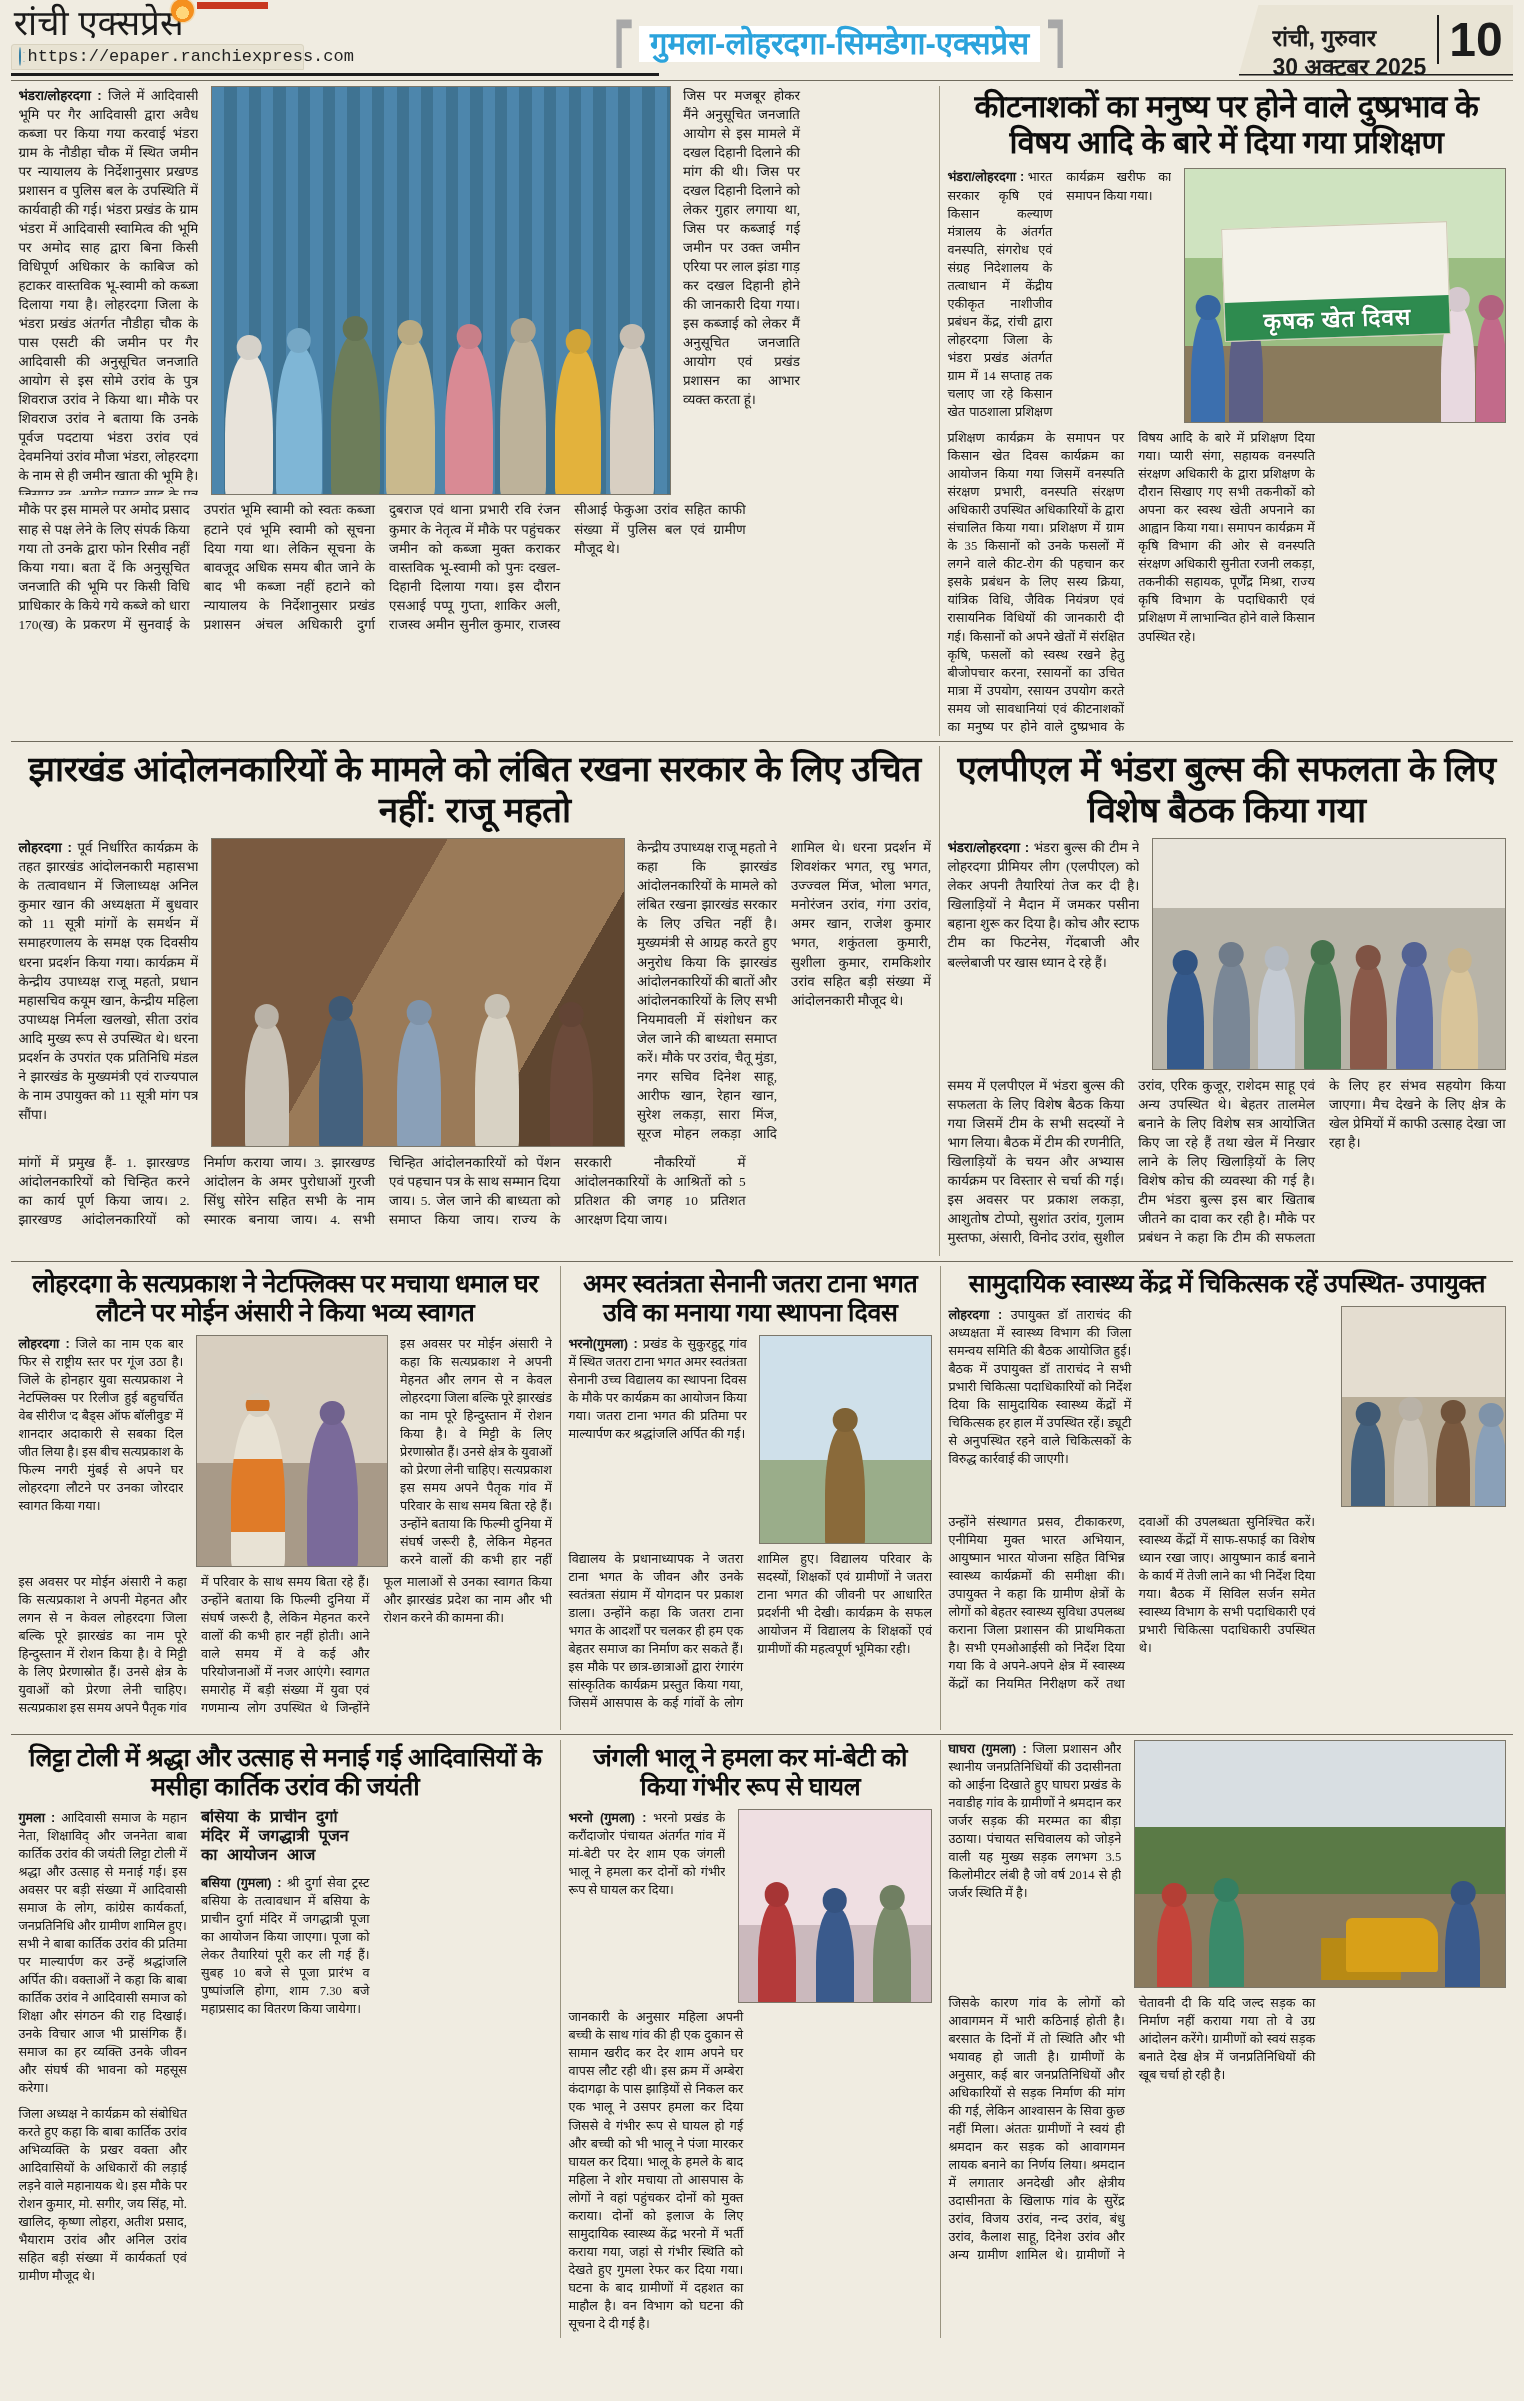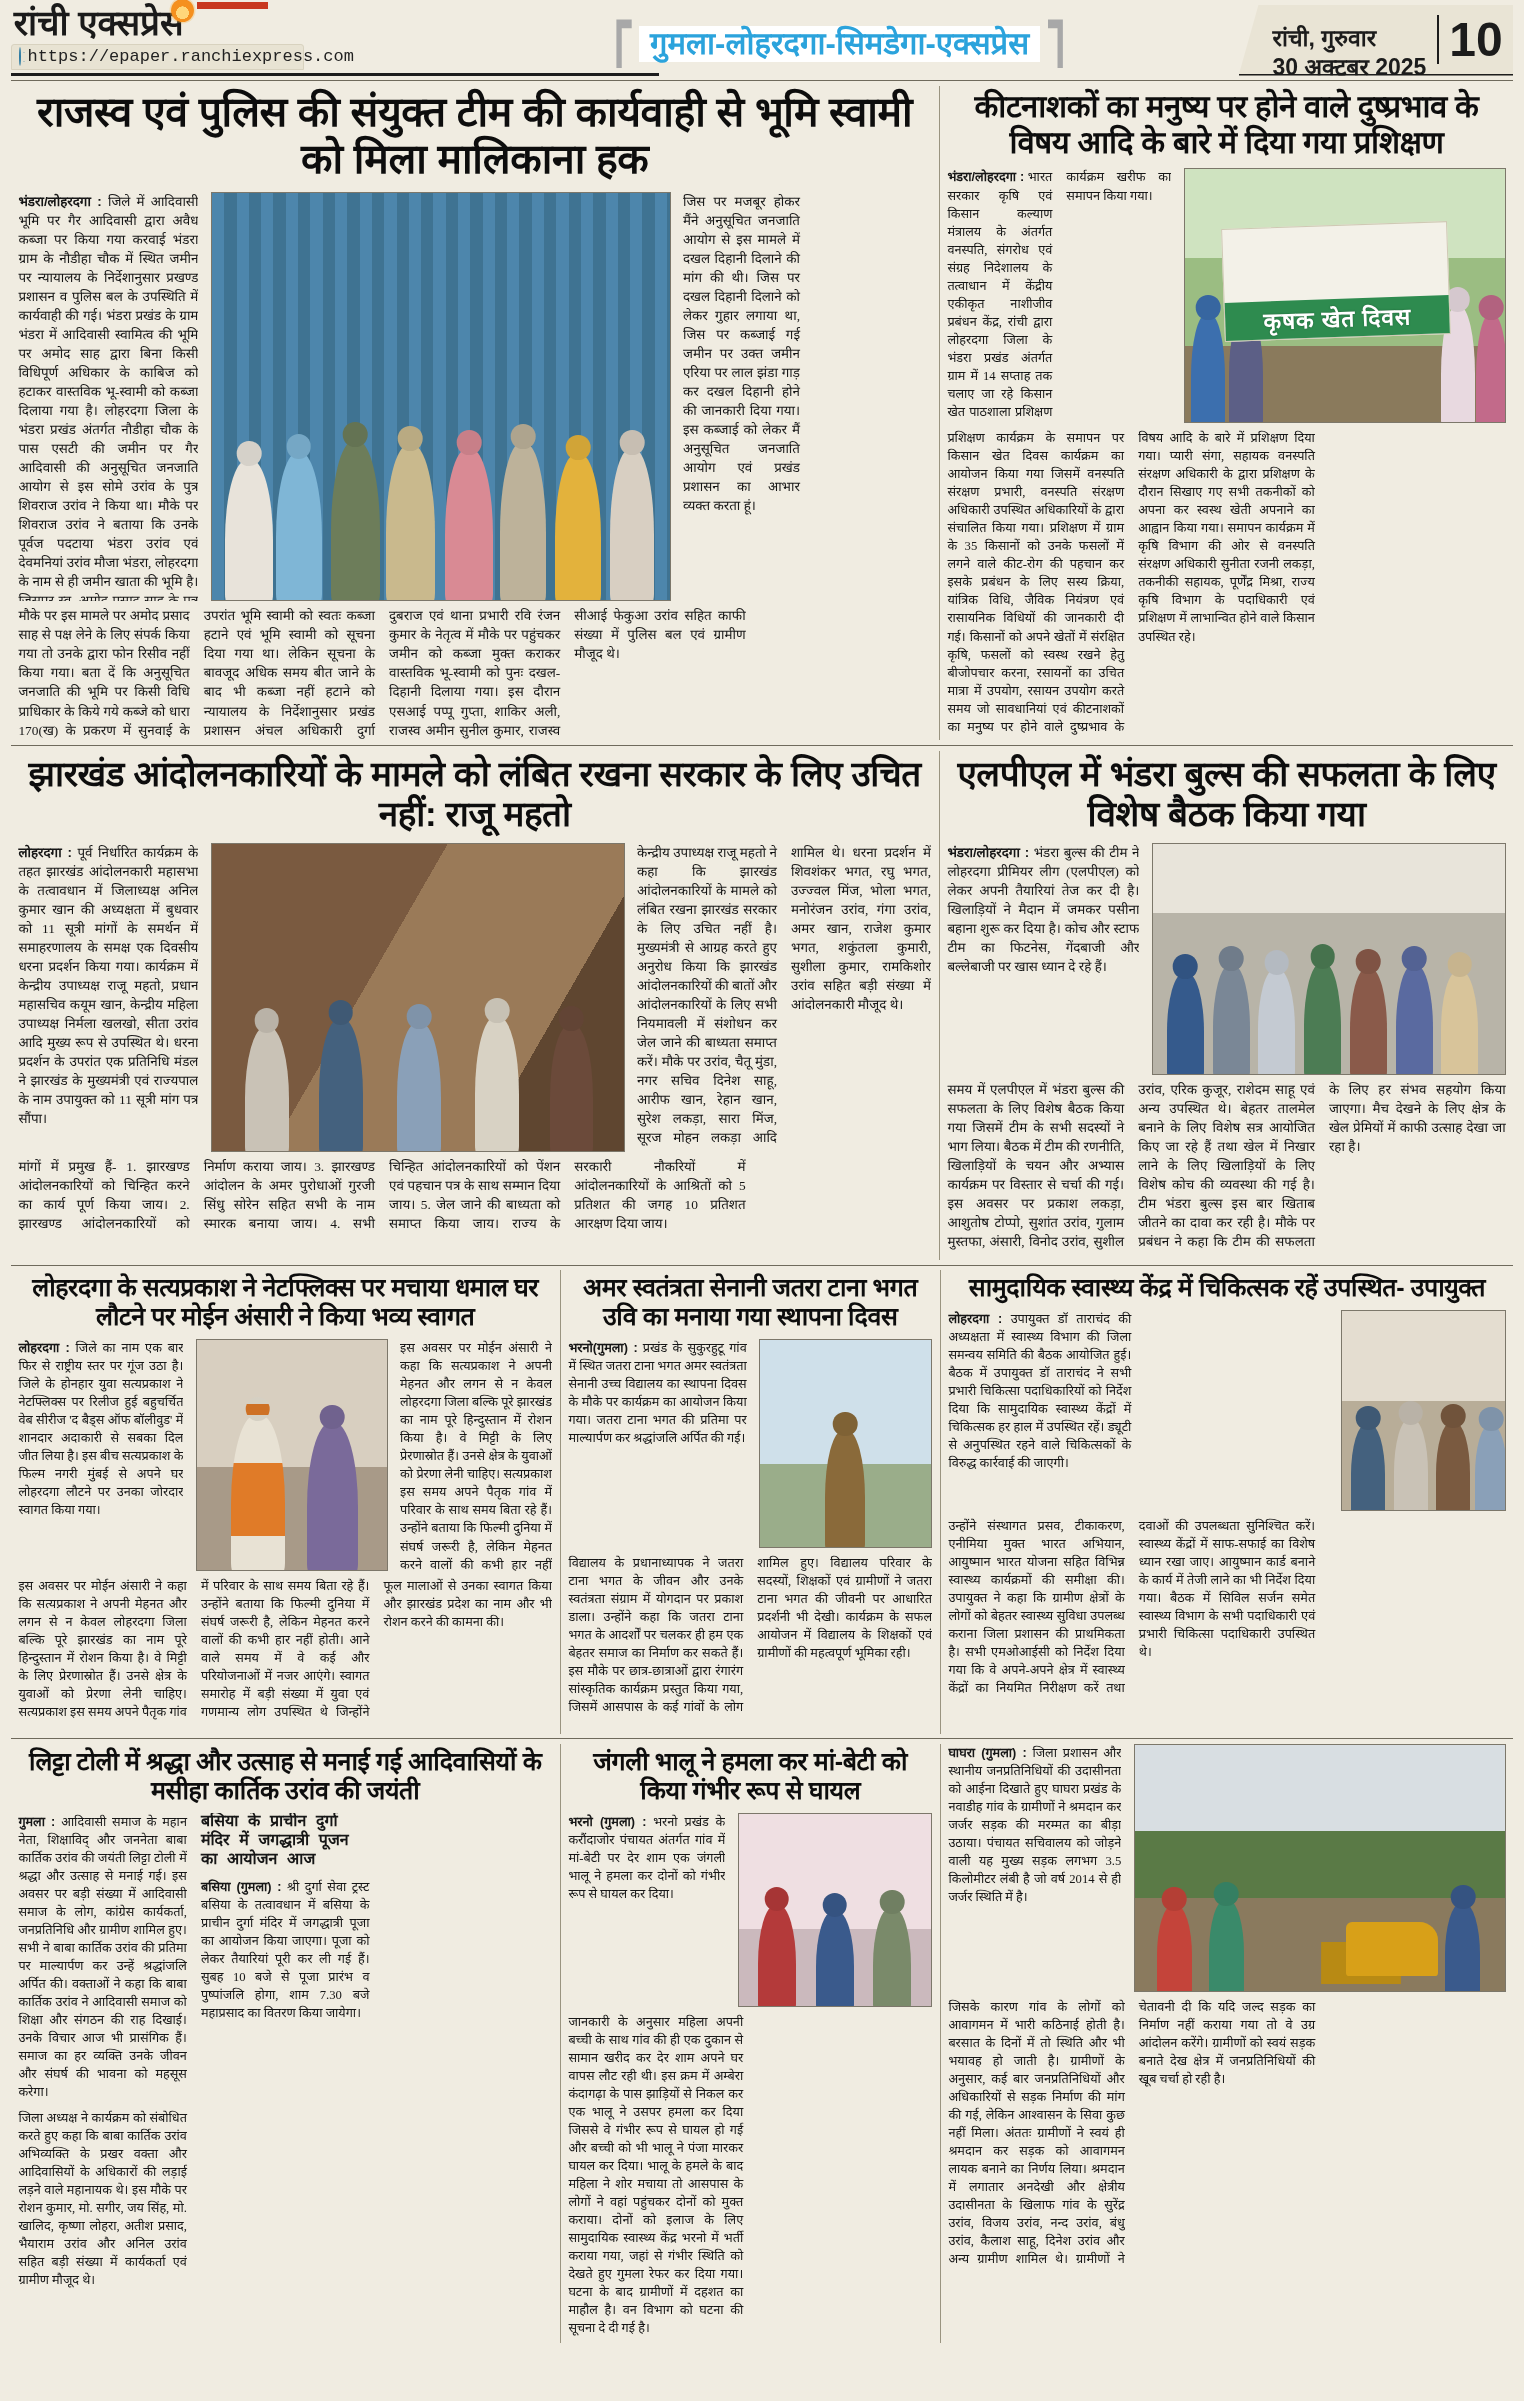--- a/index.html
+++ b/index.html
@@ -3,21 +3,21 @@
 <meta charset="utf-8">
 <style>
   html,body{margin:0;padding:0;background:#cfccbf;}
   .page{width:1524px;height:2401px;background:#f0ece1;box-sizing:border-box;
         padding:4.6px 10.7px;font-family:"Liberation Serif",serif;color:#161616;
         overflow:hidden;position:relative;}
   
   .masthead{display:flex;align-items:stretch;justify-content:space-between;height:71px;}
   .logo-wrap{width:430px;display:flex;flex-direction:column;justify-content:flex-start;}
   .logo-line{display:flex;align-items:flex-start;gap:4.6px;}
-  .logo-title{font-family:"Liberation Sans",sans-serif;font-weight:700;font-size:35px;
+  .logo-title{font-family:"Liberation Sans",sans-serif;font-weight:400;font-size:35px;
               line-height:1.0;color:#1a1a1a;position:relative;padding-left:3.1px;}
   .sun{position:absolute;top:-6.1px;left:160px;width:23px;height:23px;border-radius:50%;
        background:radial-gradient(circle at 50% 60%,#ffd77a 0 35%,#f5901e 36% 70%,#e35b12 100%);
        box-shadow:0 0 0 1.5px #f7b84f55;}
   .sun-bar{position:absolute;top:-3.1px;left:186px;width:71px;height:7.7px;background:#c8381f;}
   .urlbar{margin-top:4.6px;display:flex;align-items:center;gap:6.1px;background:#e8e3d3;
           border:0.8px solid #d8d2bf;border-radius:3.1px 3.1px 0 0;padding:2.3px 7.7px;width:276px;}
   .globe{width:17px;height:17px;border-radius:50%;border:1.5px solid #2f7ca3;
          background:radial-gradient(circle,#d9f0fa 0 40%,#8ec9e4 41% 100%);position:relative;}
   .globe::after{content:"";position:absolute;inset:3.1px;border-radius:50%;
@@ -99,21 +99,20 @@
         <div>30 अक्टूबर 2025</div>
       </div>
       <div class="datesep"></div>
       <div class="pagenum">10</div>
     </div>
   </div>
 
   <div class="row r12">
 
     <div class="art">
-      <h2 class="hx h54">राजस्व एवं पुलिस की संयुक्त टीम की कार्यवाही से भूमि स्वामी को मिला मालिकाना हक</h2>
       <div class="grid" style="grid-template-columns:180px 460px 1fr;height:407px;">
         <div class="bt clip">
           <span class="dl">भंडरा/लोहरदगा :</span>
           <span>जिले में आदिवासी भूमि पर गैर आदिवासी द्वारा अवैध कब्जा पर किया गया करवाई भंडरा ग्राम के नौडीहा चौक में स्थित जमीन पर न्यायालय के निर्देशानुसार प्रखण्ड प्रशासन व पुलिस बल के उपस्थिति में कार्यवाही की गई। भंडरा प्रखंड के ग्राम भंडरा में आदिवासी स्वामित्व की भूमि पर अमोद साह द्वारा बिना किसी विधिपूर्ण अधिकार के काबिज को हटाकर वास्तविक भू-स्वामी को कब्जा दिलाया गया है। लोहरदगा जिला के भंडरा प्रखंड अंतर्गत नौडीहा चौक के पास एसटी की जमीन पर गैर आदिवासी की अनुसूचित जनजाति आयोग से इस सोमे उरांव के पुत्र शिवराज उरांव ने किया था। मौके पर शिवराज उरांव ने बताया कि उनके पूर्वज पदटाया भंडरा उरांव एवं देवमनियां उरांव मौजा भंडरा, लोहरदगा के नाम से ही जमीन खाता की भूमि है। जिसपर स्व. अमोद प्रसाद साह के पुत्र अमोद प्रसाद साह एवं कृष्णा साह का 2018 से कब्जा था। वही बताया कि बार बार जमीन को किराया की मांग करने पर उनके द्वारा न ही किराया दिया जा रहा था और न ही जमीन खाली किया जा रहा था।</span>
         </div>
         <div class="ph" style="height:407px;background:repeating-linear-gradient(90deg,#4d86ac 0 12.3px,#3f7392 12.3px 24.6px);">
           <span class="fg" style="left:3%;width:48px;height:146px;background:#e8e3da;"></span>
           <span class="fg" style="left:14%;width:46px;height:153px;background:#7fb6d6;"></span>
           <span class="fg" style="left:26%;width:49px;height:165px;background:#6d7d5a;"></span>
           <span class="fg" style="left:38%;width:49px;height:161px;background:#c9b98d;"></span>

